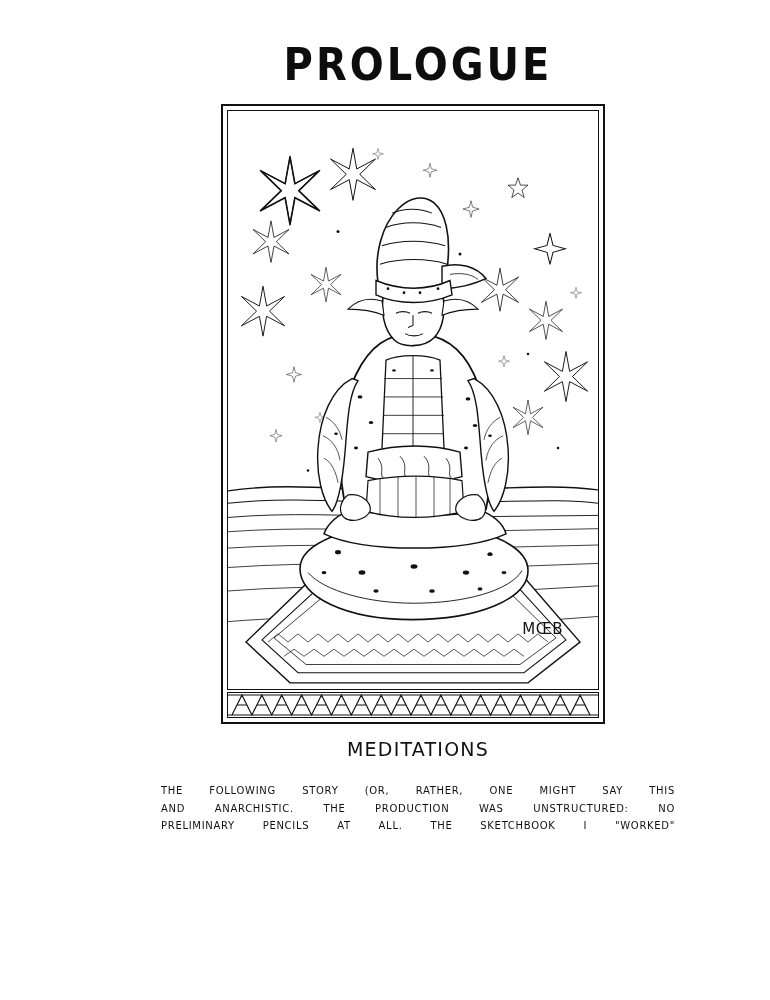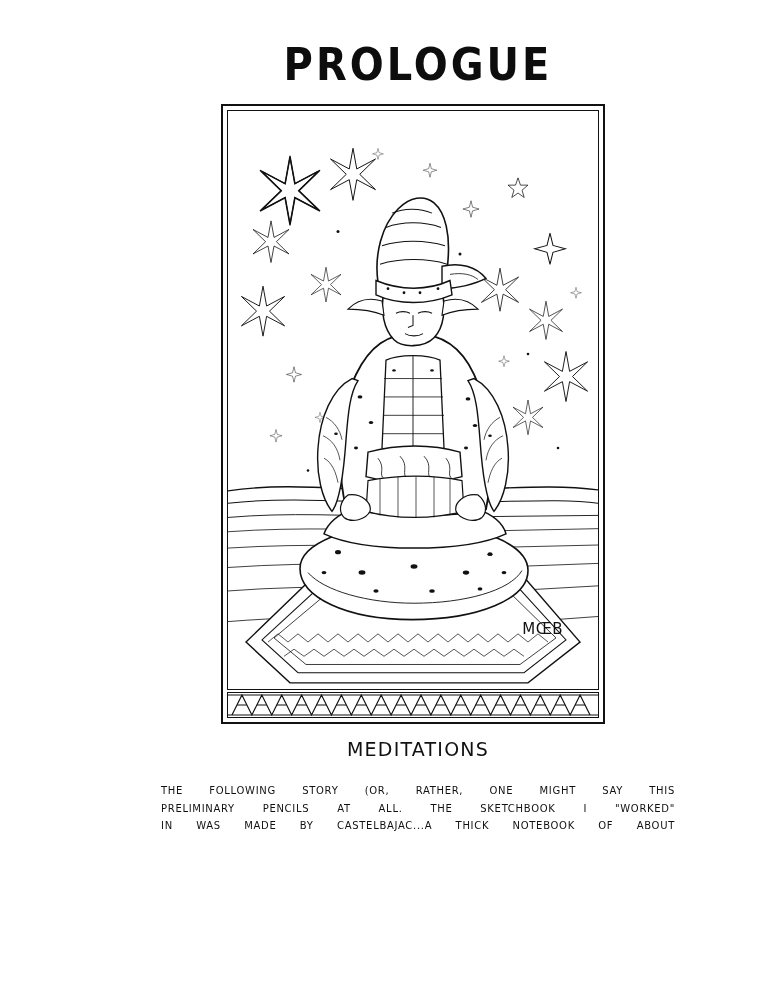--- a/index.html
+++ b/index.html
@@ -358,17 +358,17 @@
       </svg>
     </div>
 
     <div class="signature">MŒB</div>
   </div>
 
   <div class="caption">MEDITATIONS</div>
 
   <div class="body-text">
     <span class="line">THE FOLLOWING STORY (OR, RATHER, ONE MIGHT SAY THIS</span>
+    <span class="line">AND ANARCHISTIC. THE PRODUCTION WAS UNSTRUCTURED: NO</span>
     <span class="line">PRELIMINARY PENCILS AT ALL. THE SKETCHBOOK I "WORKED"</span>
-    <span class="line">IN WAS MADE BY CASTELBAJAC...A THICK NOTEBOOK OF ABOUT</span>
   </div>
 
 </div>
 
 </body></html>

